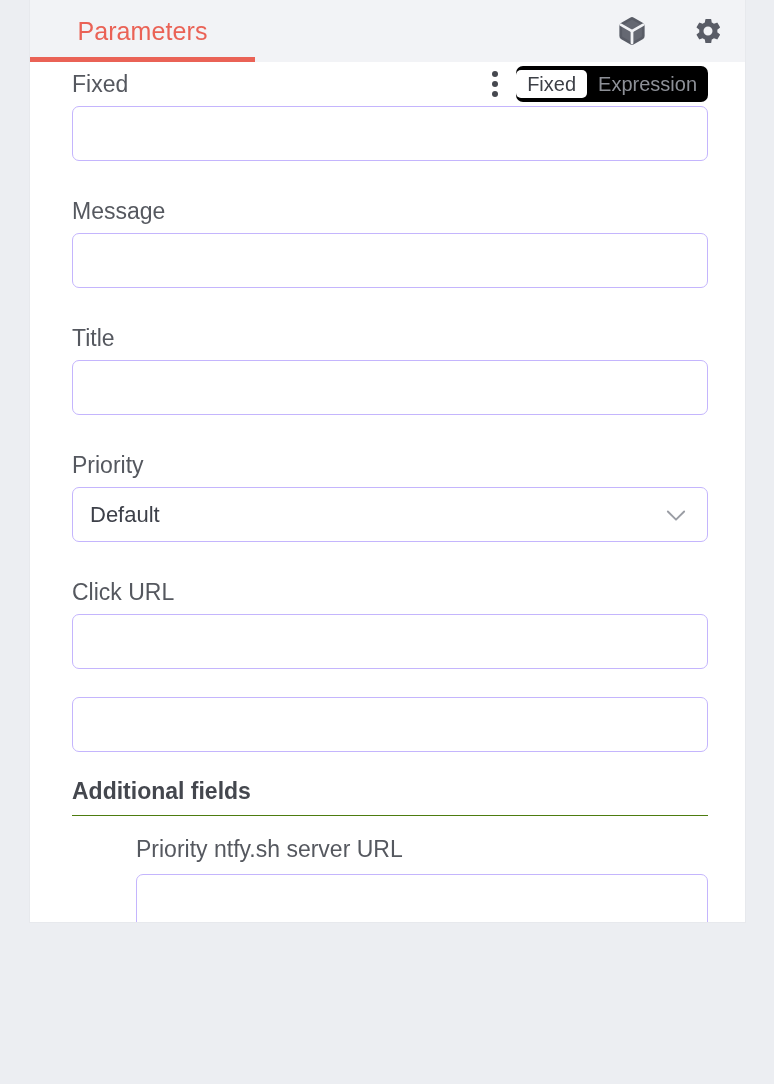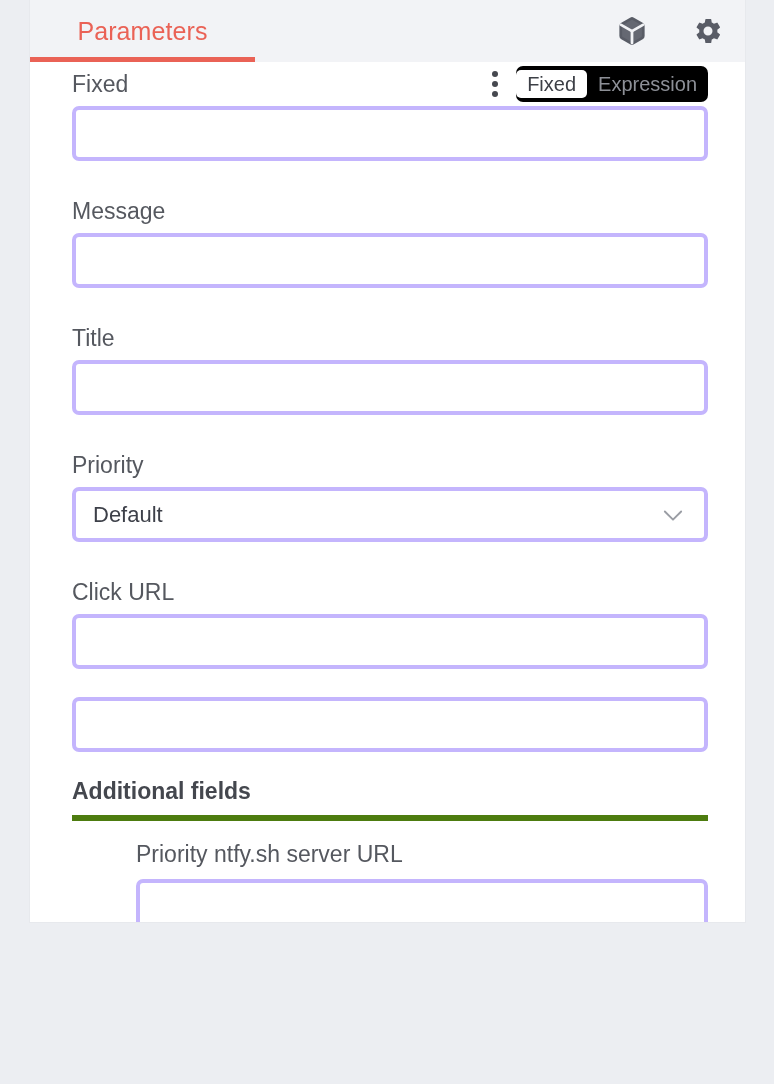--- a/index.html
+++ b/index.html
@@ -163,21 +163,21 @@
     cursor: pointer;
     white-space: nowrap;
   }
   .seg-opt.on {
     background: #ffffff;
     color: #3c3f46;
   }
 
   .control {
     height: 55px;
-    border: 4px solid #c4b5fd;
+    border: 1px solid #c4b5fd;
     border-radius: 7px;
     background: #fff;
     width: 100%;
     display: flex;
     align-items: center;
     padding: 0 17px;
     font-size: 22px;
     color: #3d4049;
     font-family: "Liberation Sans", sans-serif;
     outline: none;
@@ -192,21 +192,21 @@
     color: #9a9da4;
     display: flex;
     align-items: center;
   }
   .gap-md { height: 28px; }
 
   
   .section-head {
     margin-top: 26px;
     padding-bottom: 10px;
-    border-bottom: 6px solid #4d7c0f;
+    border-bottom: 1px solid #4d7c0f;
   }
   .section-title {
     font-size: 23px;
     font-weight: bold;
     color: #44474e;
   }
 
   .indent {
     padding-left: 64px;
     padding-top: 22px;

